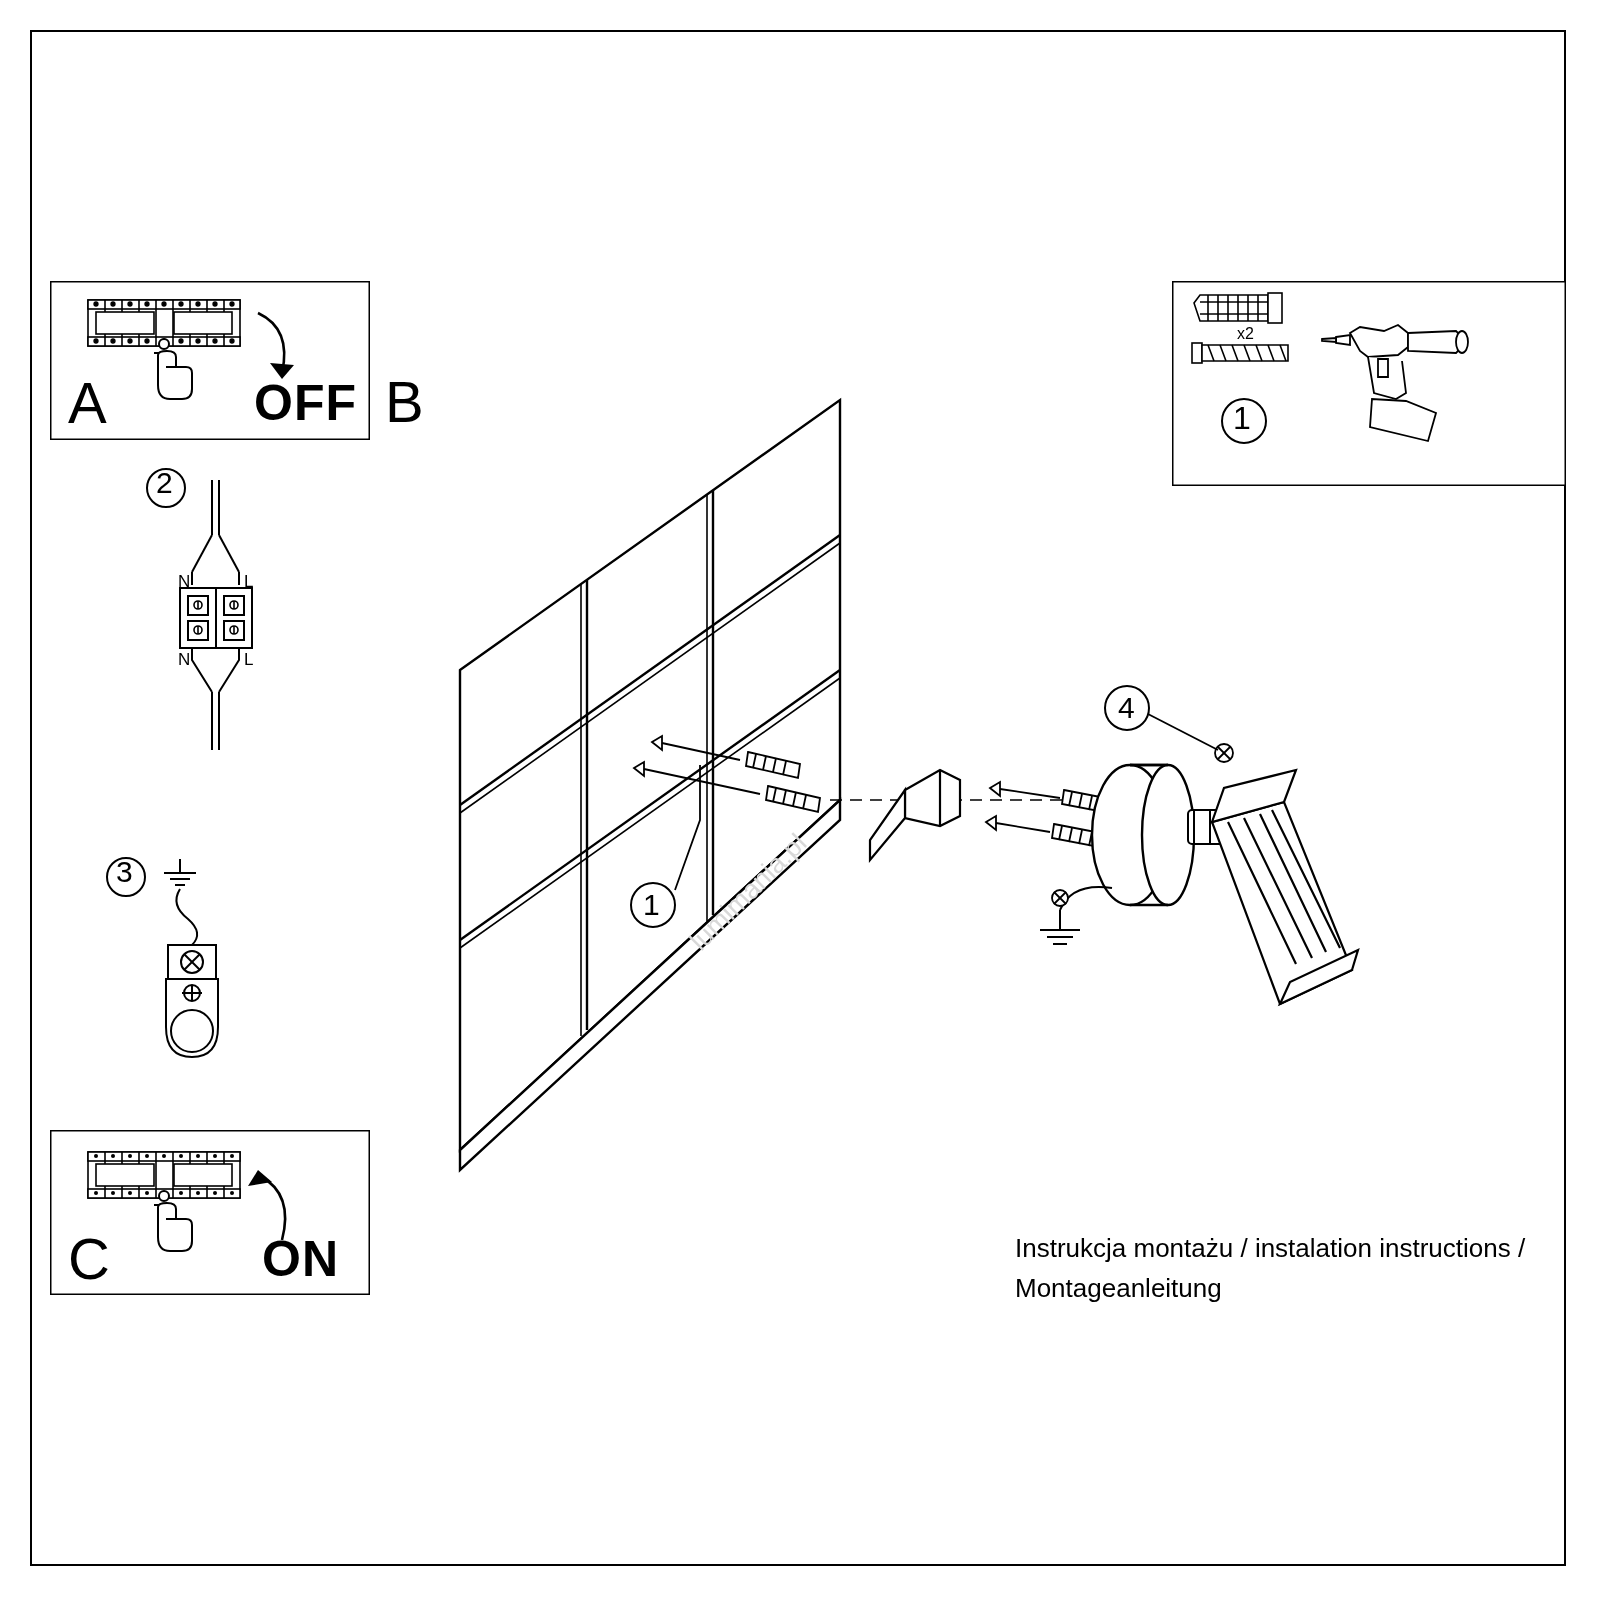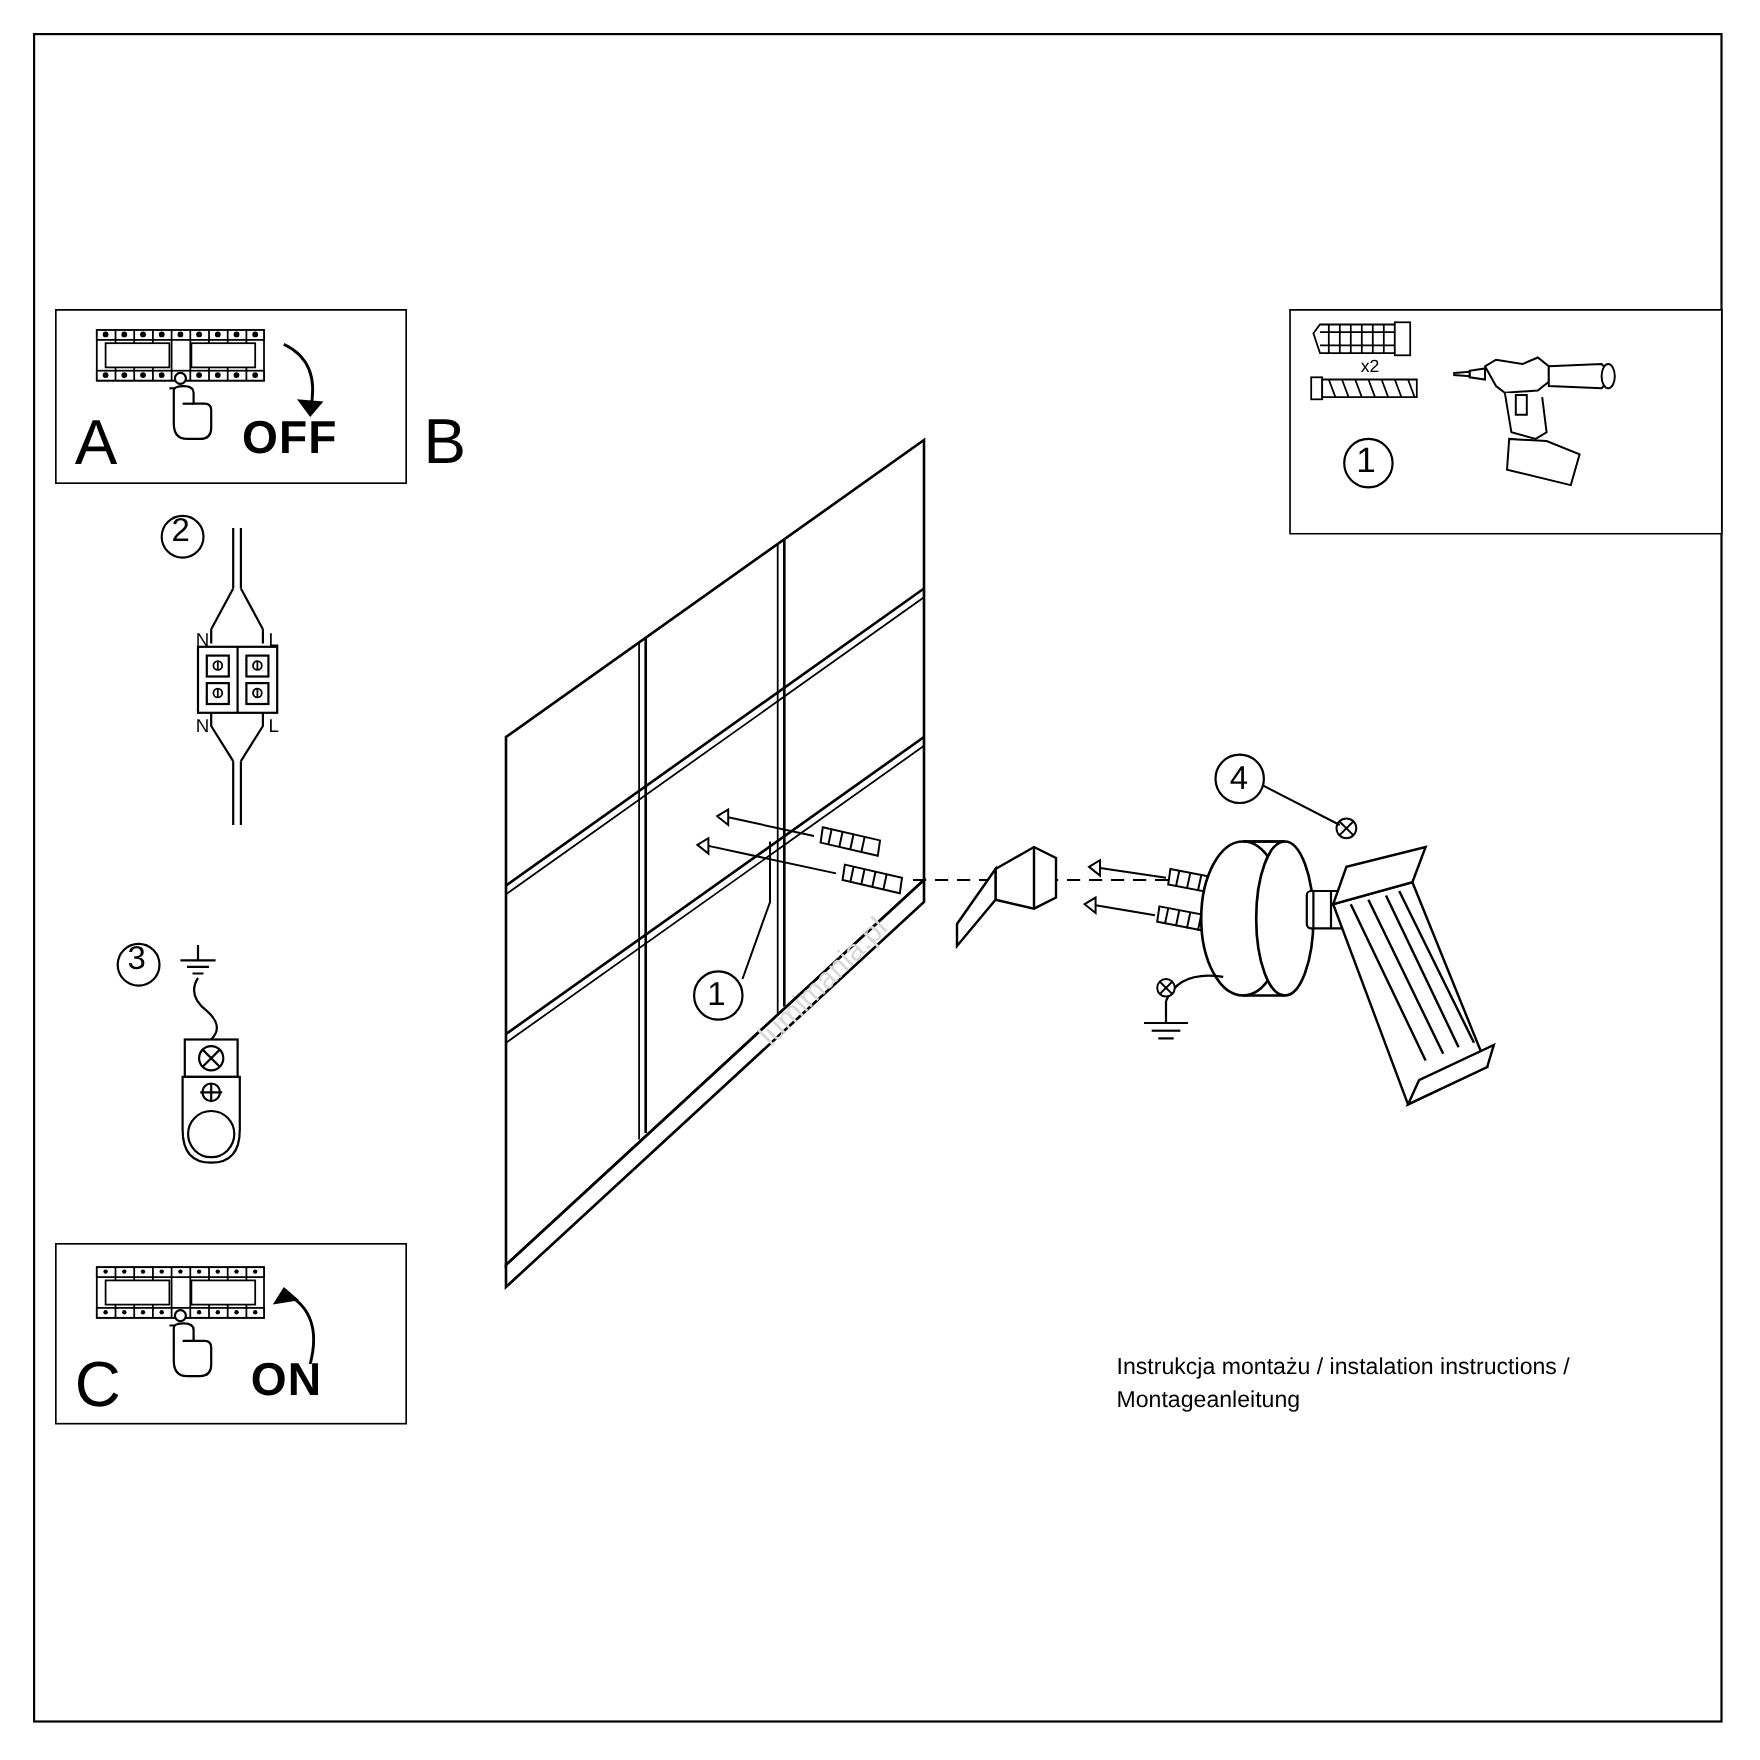--- a/index.html
+++ b/index.html
@@ -2,22 +2,22 @@
 <html><head>
 <meta charset="utf-8">
 <style>
   html,body{margin:0;padding:0;background:#ffffff;}
   body{width:1600px;height:1600px;font-family:"Liberation Sans",sans-serif;color:#000;position:relative;overflow:hidden;}
   .sheet{position:absolute;left:0;top:0;width:1600px;height:1600px;}
   .frame{position:absolute;left:30px;top:30px;width:1536px;height:1536px;border:2px solid #000;box-sizing:border-box;}
   svg{display:block;}
   .lbl{position:absolute;font-family:"Liberation Sans",sans-serif;}
   .bigletter{font-size:58px;font-weight:400;}
-  .onofftext{font-size:42px;font-weight:700;letter-spacing:1px;}
-  .footer{position:absolute;font-size:21px;line-height:30px;color:#000;}
+  .onofftext{font-size:50px;font-weight:700;letter-spacing:1px;margin-left:34px;}
+  .footer{position:absolute;font-size:26px;line-height:40px;color:#000;}
   .wm{position:absolute;font-size:27px;color:#d8d8d8;transform:rotate(-45deg);transform-origin:left top;white-space:nowrap;}
   .nl{font-size:17px;}
   .x2{font-size:16px;}
 </style>
 </head>
 <body>
 
 <div class="sheet">
 
   <div class="frame"></div>

